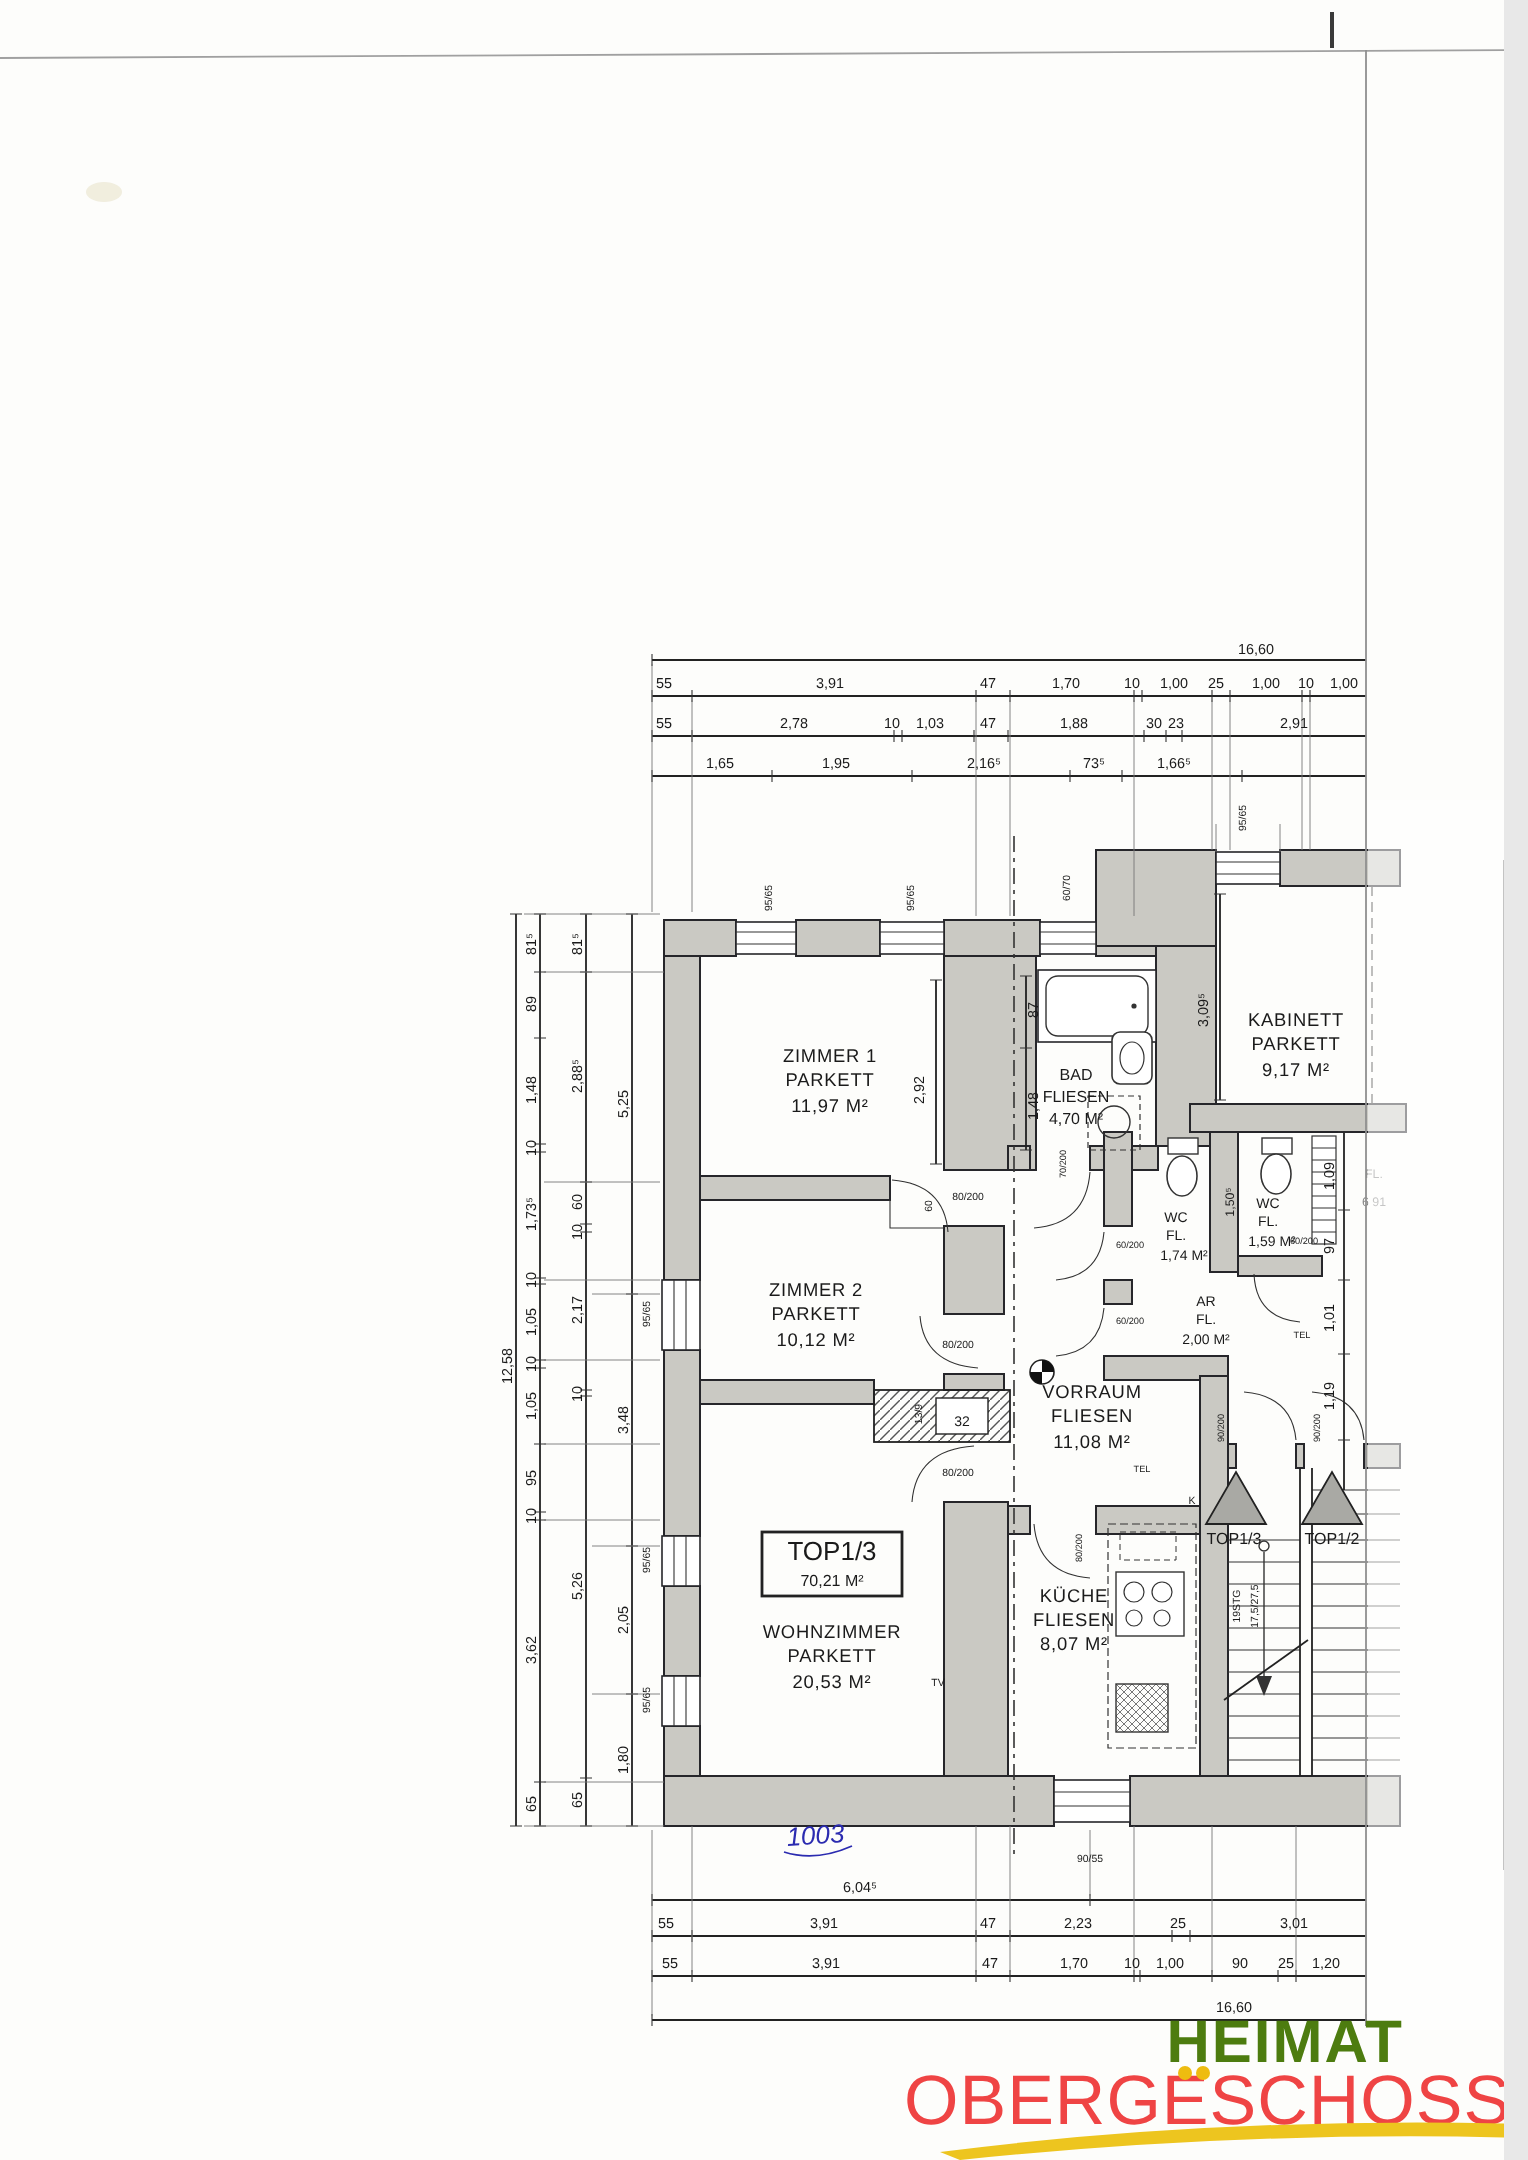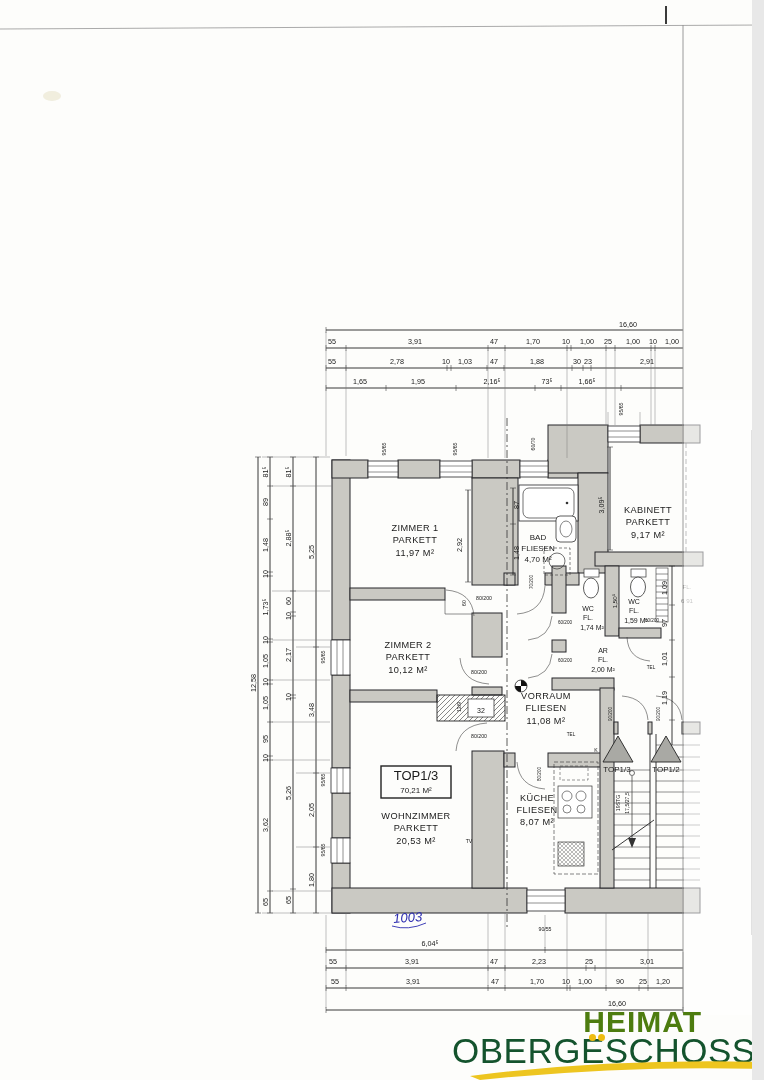--- a/index.html
+++ b/index.html
@@ -8,21 +8,21 @@
   svg.plan{position:absolute;left:0;top:0;z-index:1;}
   .w{fill:#cac9c3;stroke:#26262a;stroke-width:1;}
   .wf{fill:#ffffff;stroke:#26262a;stroke-width:.8;}
   .ln{stroke:#222;stroke-width:.9;fill:none;}
   .tn{stroke:#333;stroke-width:.55;fill:none;}
   .xt{stroke:#777;stroke-width:.45;fill:none;}
   svg text{font-family:"Liberation Sans",sans-serif;fill:#1a1a1a;text-anchor:middle;}
   .d7{font-size:7.2px;} .d6{font-size:6.2px;} .d5{font-size:5.2px;} .d45{font-size:4.6px;}
   .r9{font-size:9.2px;letter-spacing:.4px;} .r8{font-size:8px;} .r7{font-size:7px;} .b12{font-size:13px;}
   .frag{opacity:.55;}
-  .floor-title{position:absolute;left:452px;top:1031px;z-index:2;font-size:35px;color:#14532d;
+  .floor-title{position:absolute;left:452px;top:1031px;z-index:2;font-size:35px;color:#ef4444;
         letter-spacing:.5px;white-space:nowrap;}
   .logo{position:absolute;right:14px;top:1010px;z-index:3;text-align:right;
         font-weight:bold;color:#4d7c0f;line-height:.82;}
   .logo .l1{font-size:30px;margin-right:36px;letter-spacing:1px;}
   .logo .l2{font-size:30px;letter-spacing:1px;}
   .uml{position:absolute;left:589px;top:1027px;z-index:4;}
   .uml span{display:inline-block;width:7px;height:7px;border-radius:50%;background:#eebc10;margin-right:2px;}
   svg.swoosh{position:absolute;left:470px;top:1054px;z-index:2;}
   .note-blue{fill:#2b2bb0;font-style:italic;}
 </style>

